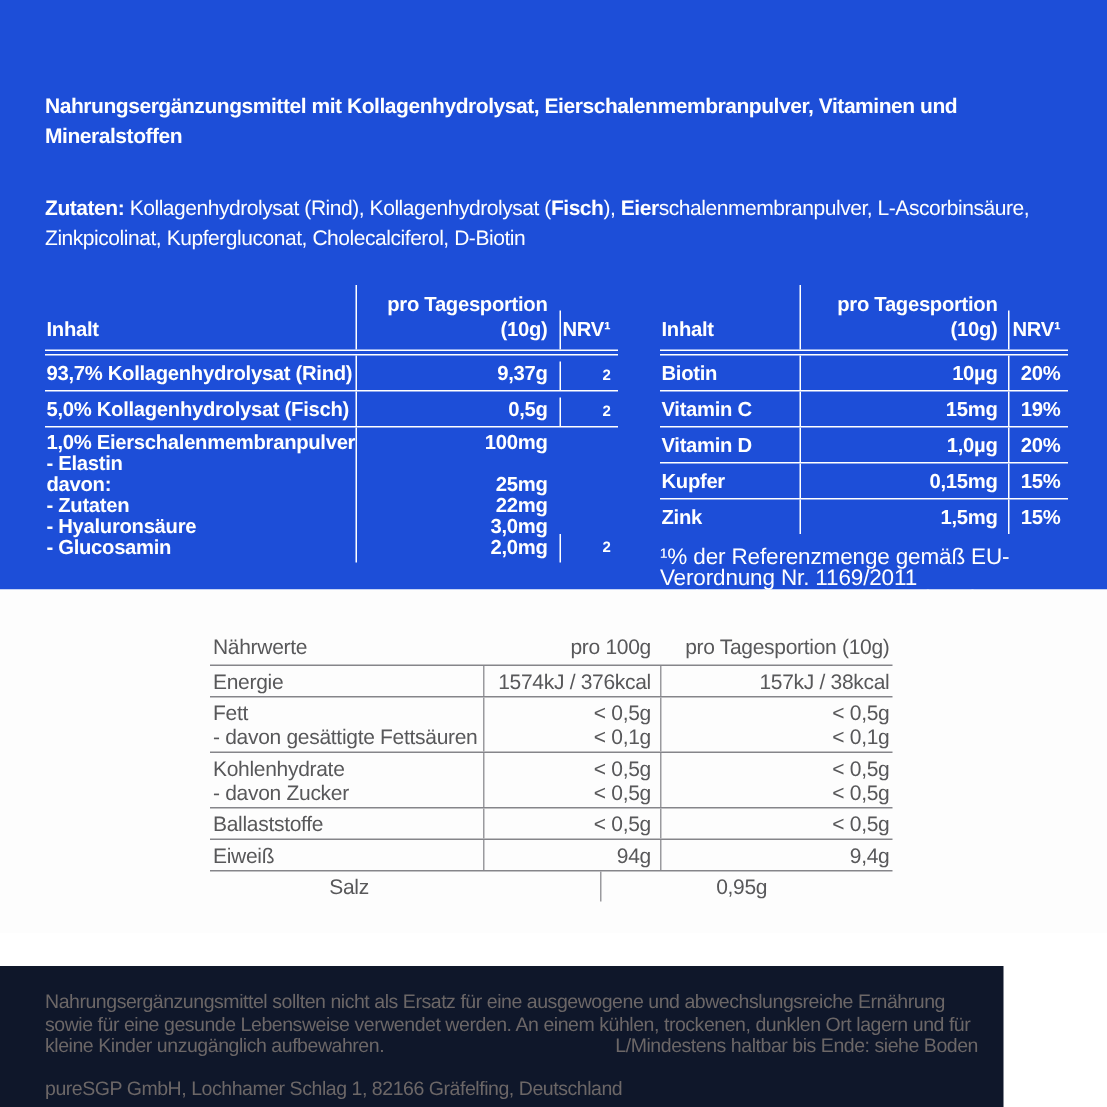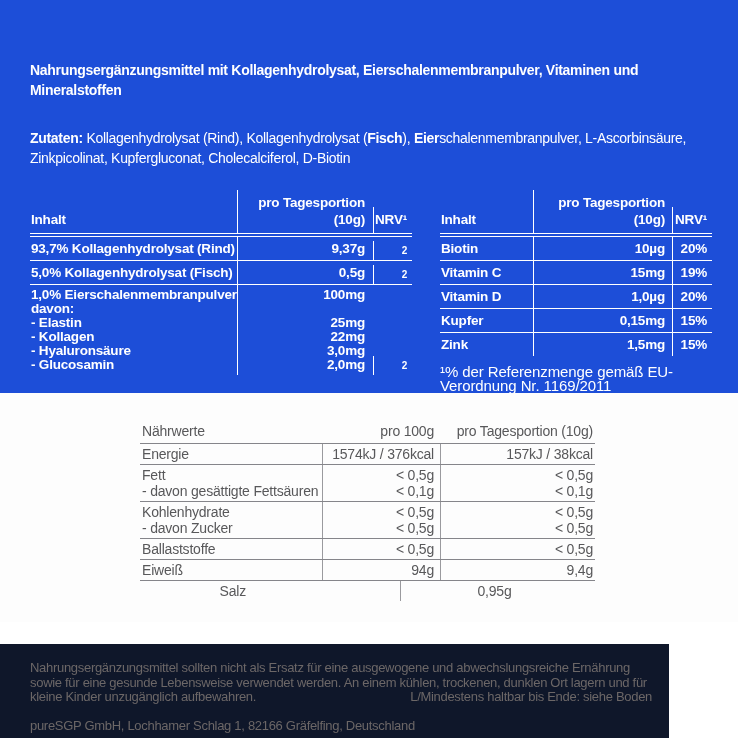--- a/index.html
+++ b/index.html
@@ -114,23 +114,23 @@
           <div class="cell c3 supcell">2</div>
         </div>
         <div class="trow">
           <div class="cell c1">5,0% Kollagenhydrolysat (Fisch)</div>
           <div class="cell c2">0,5g</div>
           <div class="cell c3 supcell">2</div>
         </div>
         <div class="trow">
           <div class="cell c1 gcell">
             <div class="gline">1,0% Eierschalenmembranpulver</div>
+            <div class="gline">- Elastin</div>
             <div class="gline">davon:</div>
-            <div class="gline">- Elastin</div>
-            <div class="gline">- Kollagen</div>
+            <div class="gline">- Zutaten</div>
             <div class="gline">- Hyaluronsäure</div>
             <div class="gline">- Glucosamin</div>
           </div>
           <div class="cell c2 gcell">
             <div class="gline">100mg</div>
             <div class="gline"></div>
             <div class="gline">25mg</div>
             <div class="gline">22mg</div>
             <div class="gline">3,0mg</div>
             <div class="gline">2,0mg</div>

